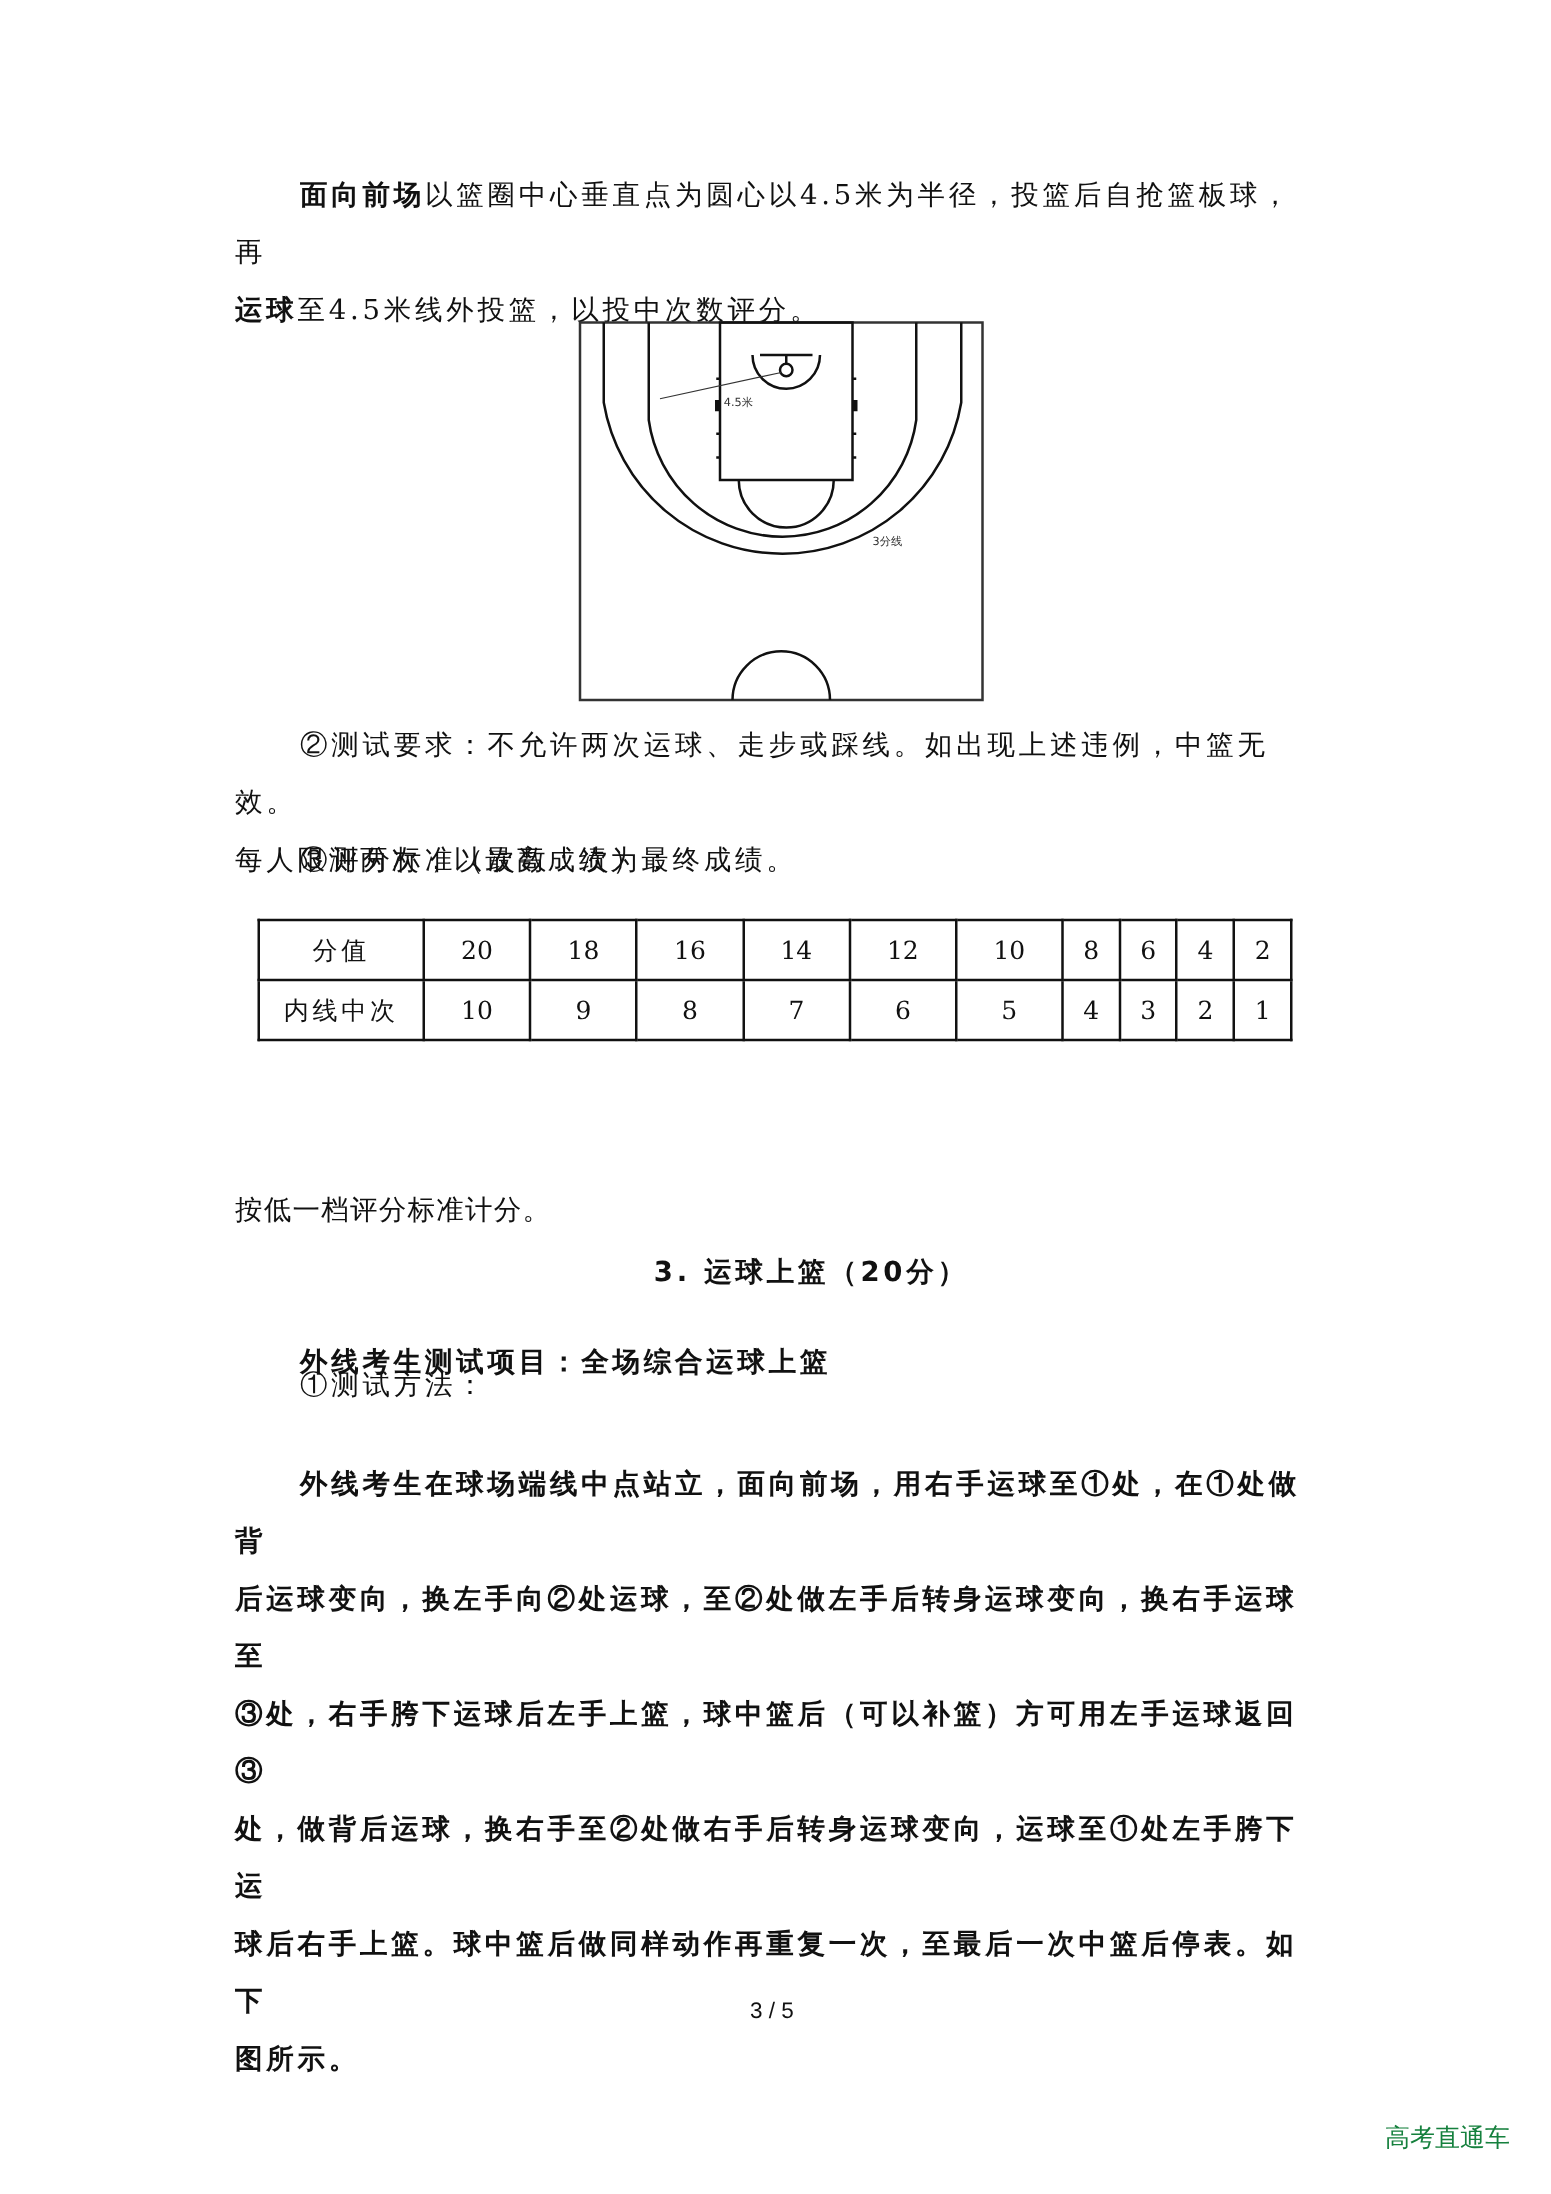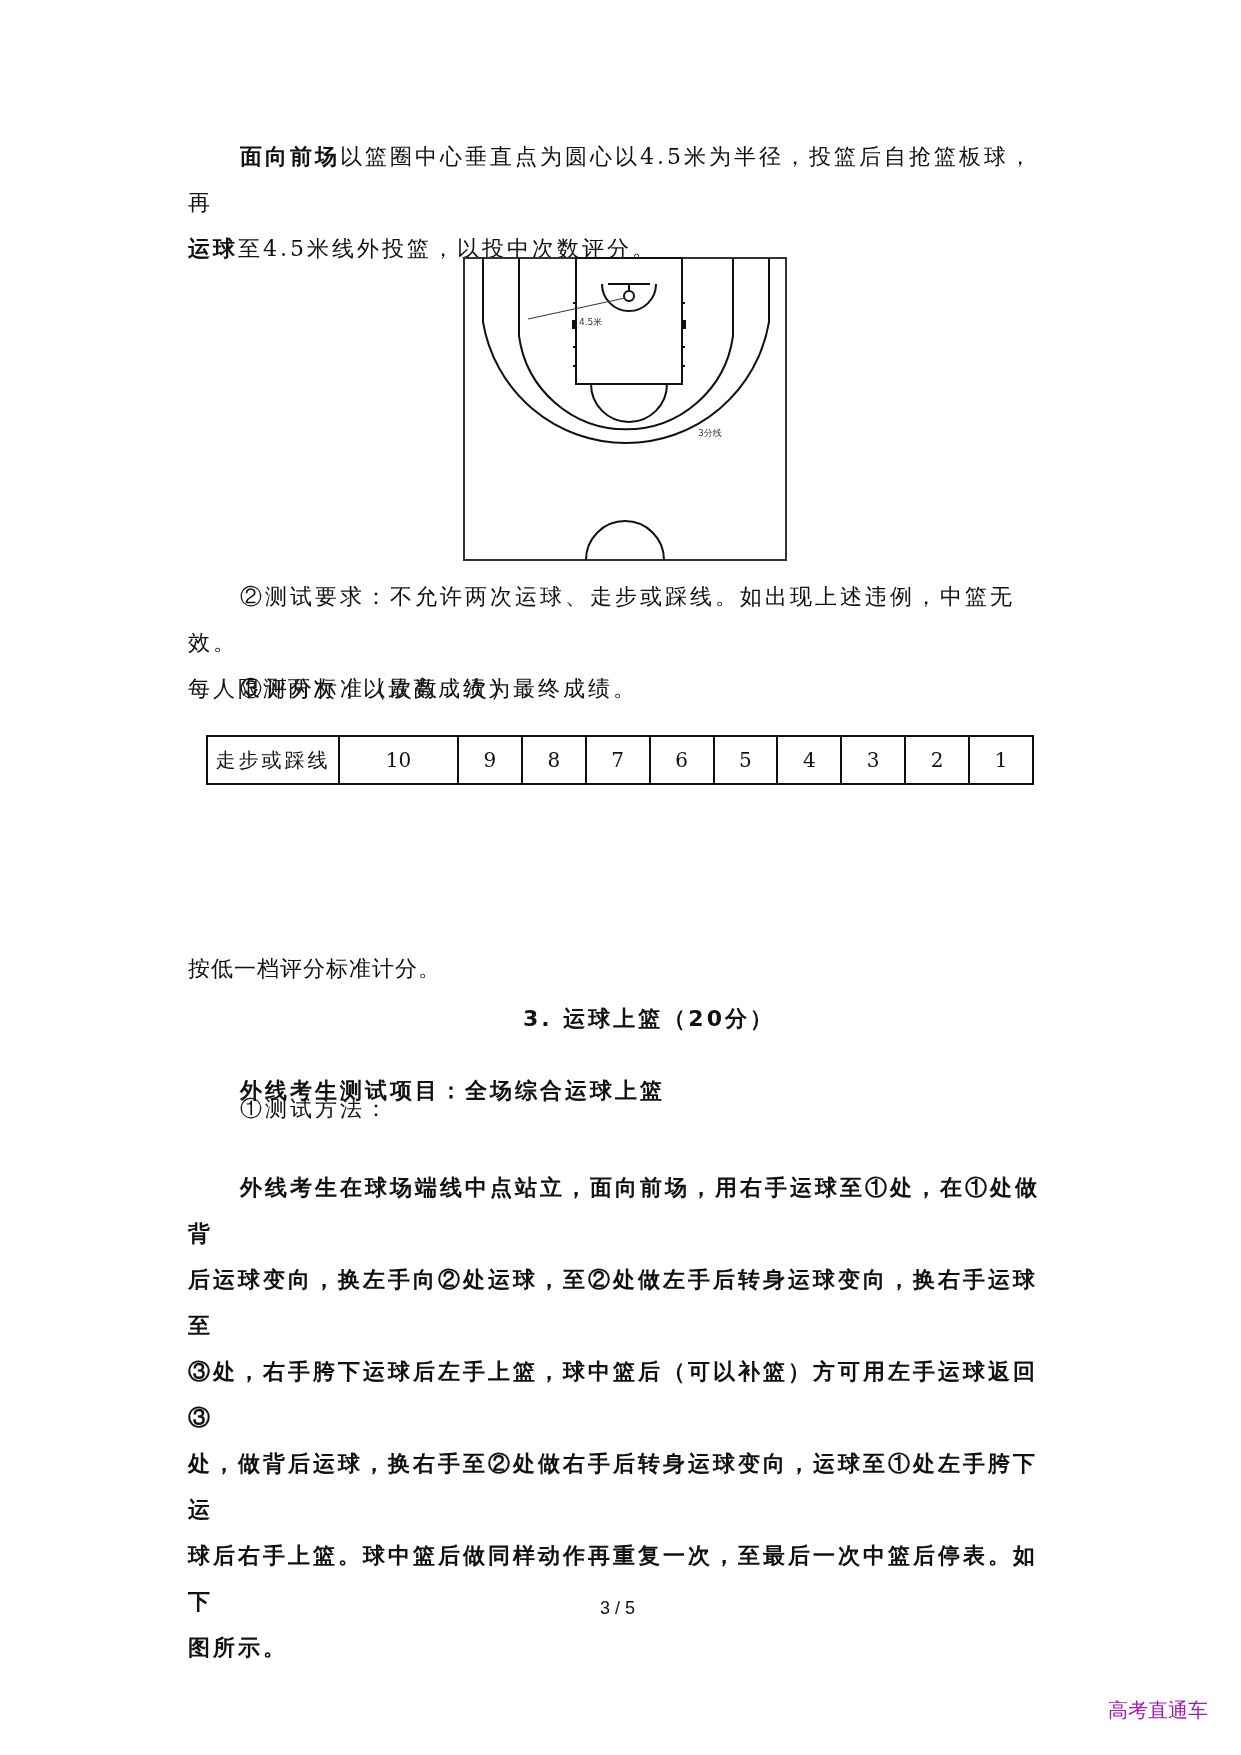--- a/index.html
+++ b/index.html
@@ -8,21 +8,21 @@
   .p { position:absolute; left:188px; width:870px; font-size:22px; line-height:46px; letter-spacing:3px; margin:0; }
   .indent { text-indent:52px; }
   .b { font-weight:bold; font-family:"DejaVu Sans","Liberation Sans",sans-serif; }
   .court { position:absolute; left:462px; top:256px; width:326px; height:306px; }
   table.score { position:absolute; left:206px; top:735px; width:828px; border-collapse:collapse;
                 font-size:20px; }
   table.score td { border:2.5px solid #111; height:46px; text-align:center; padding:0; }
   table.score td.head { width:130px; letter-spacing:3px; }
   .pageno { position:absolute; left:600px; top:1598px; font-size:18px;
             font-family:"Liberation Sans","DejaVu Sans",sans-serif;text-align:right; }
-  .watermark { position:absolute; left:1108px; top:1697px; font-size:20px; color:#a21caf;
+  .watermark { position:absolute; left:1108px; top:1697px; font-size:20px; color:#15803d;
                font-family:"DejaVu Sans","Liberation Sans",sans-serif; }
 </style>
 </head>
 <body>
 
 <p class="p indent" style="top:134px;"><span class="b">面向前场</span><span>以篮圈中心垂直点为圆心以4.5米为半径，投篮后自抢篮板球，再</span><br><span class="b">运球</span><span>至4.5米线外投篮，以投中次数评分。</span></p>
 
 <svg class="court" viewBox="0 0 326 306" xmlns="http://www.w3.org/2000/svg">
   <g fill="none" stroke="#111" stroke-width="2">
     <rect x="2" y="2" width="322" height="302" stroke="#333"></rect>
@@ -58,22 +58,35 @@
   <text x="117" y="69" font-size="9" fill="#333" font-family="DejaVu Sans, sans-serif">4.5米</text>
   <text x="236" y="180" font-size="9" fill="#333" font-family="DejaVu Sans, sans-serif">3分线</text>
 </svg>
 
 <p class="p indent" style="top:574px;"><span>②测试要求：不允许两次运球、走步或踩线。如出现上述违例，中篮无效。</span><br><span>每人限测两次，以最高成绩为最终成绩。</span></p>
 
 <p class="p indent" style="top:666px;">③评分标准（次数：次）：</p>
 
 <table class="score">
   <tbody>
+      <tr>
+    <td class="head">分值</td>
+    <td>20</td>
+    <td>18</td>
+    <td>16</td>
+    <td>14</td>
+    <td>12</td>
+    <td>10</td>
+    <td>8</td>
+    <td>6</td>
+    <td>4</td>
+    <td>2</td>
+  </tr>
   <tr>
-    <td class="head">走步或踩线</td>
+    <td class="head">内线中次</td>
     <td>10</td>
     <td>9</td>
     <td>8</td>
     <td>7</td>
     <td>6</td>
     <td>5</td>
     <td>4</td>
     <td>3</td>
     <td>2</td>
     <td>1</td>

